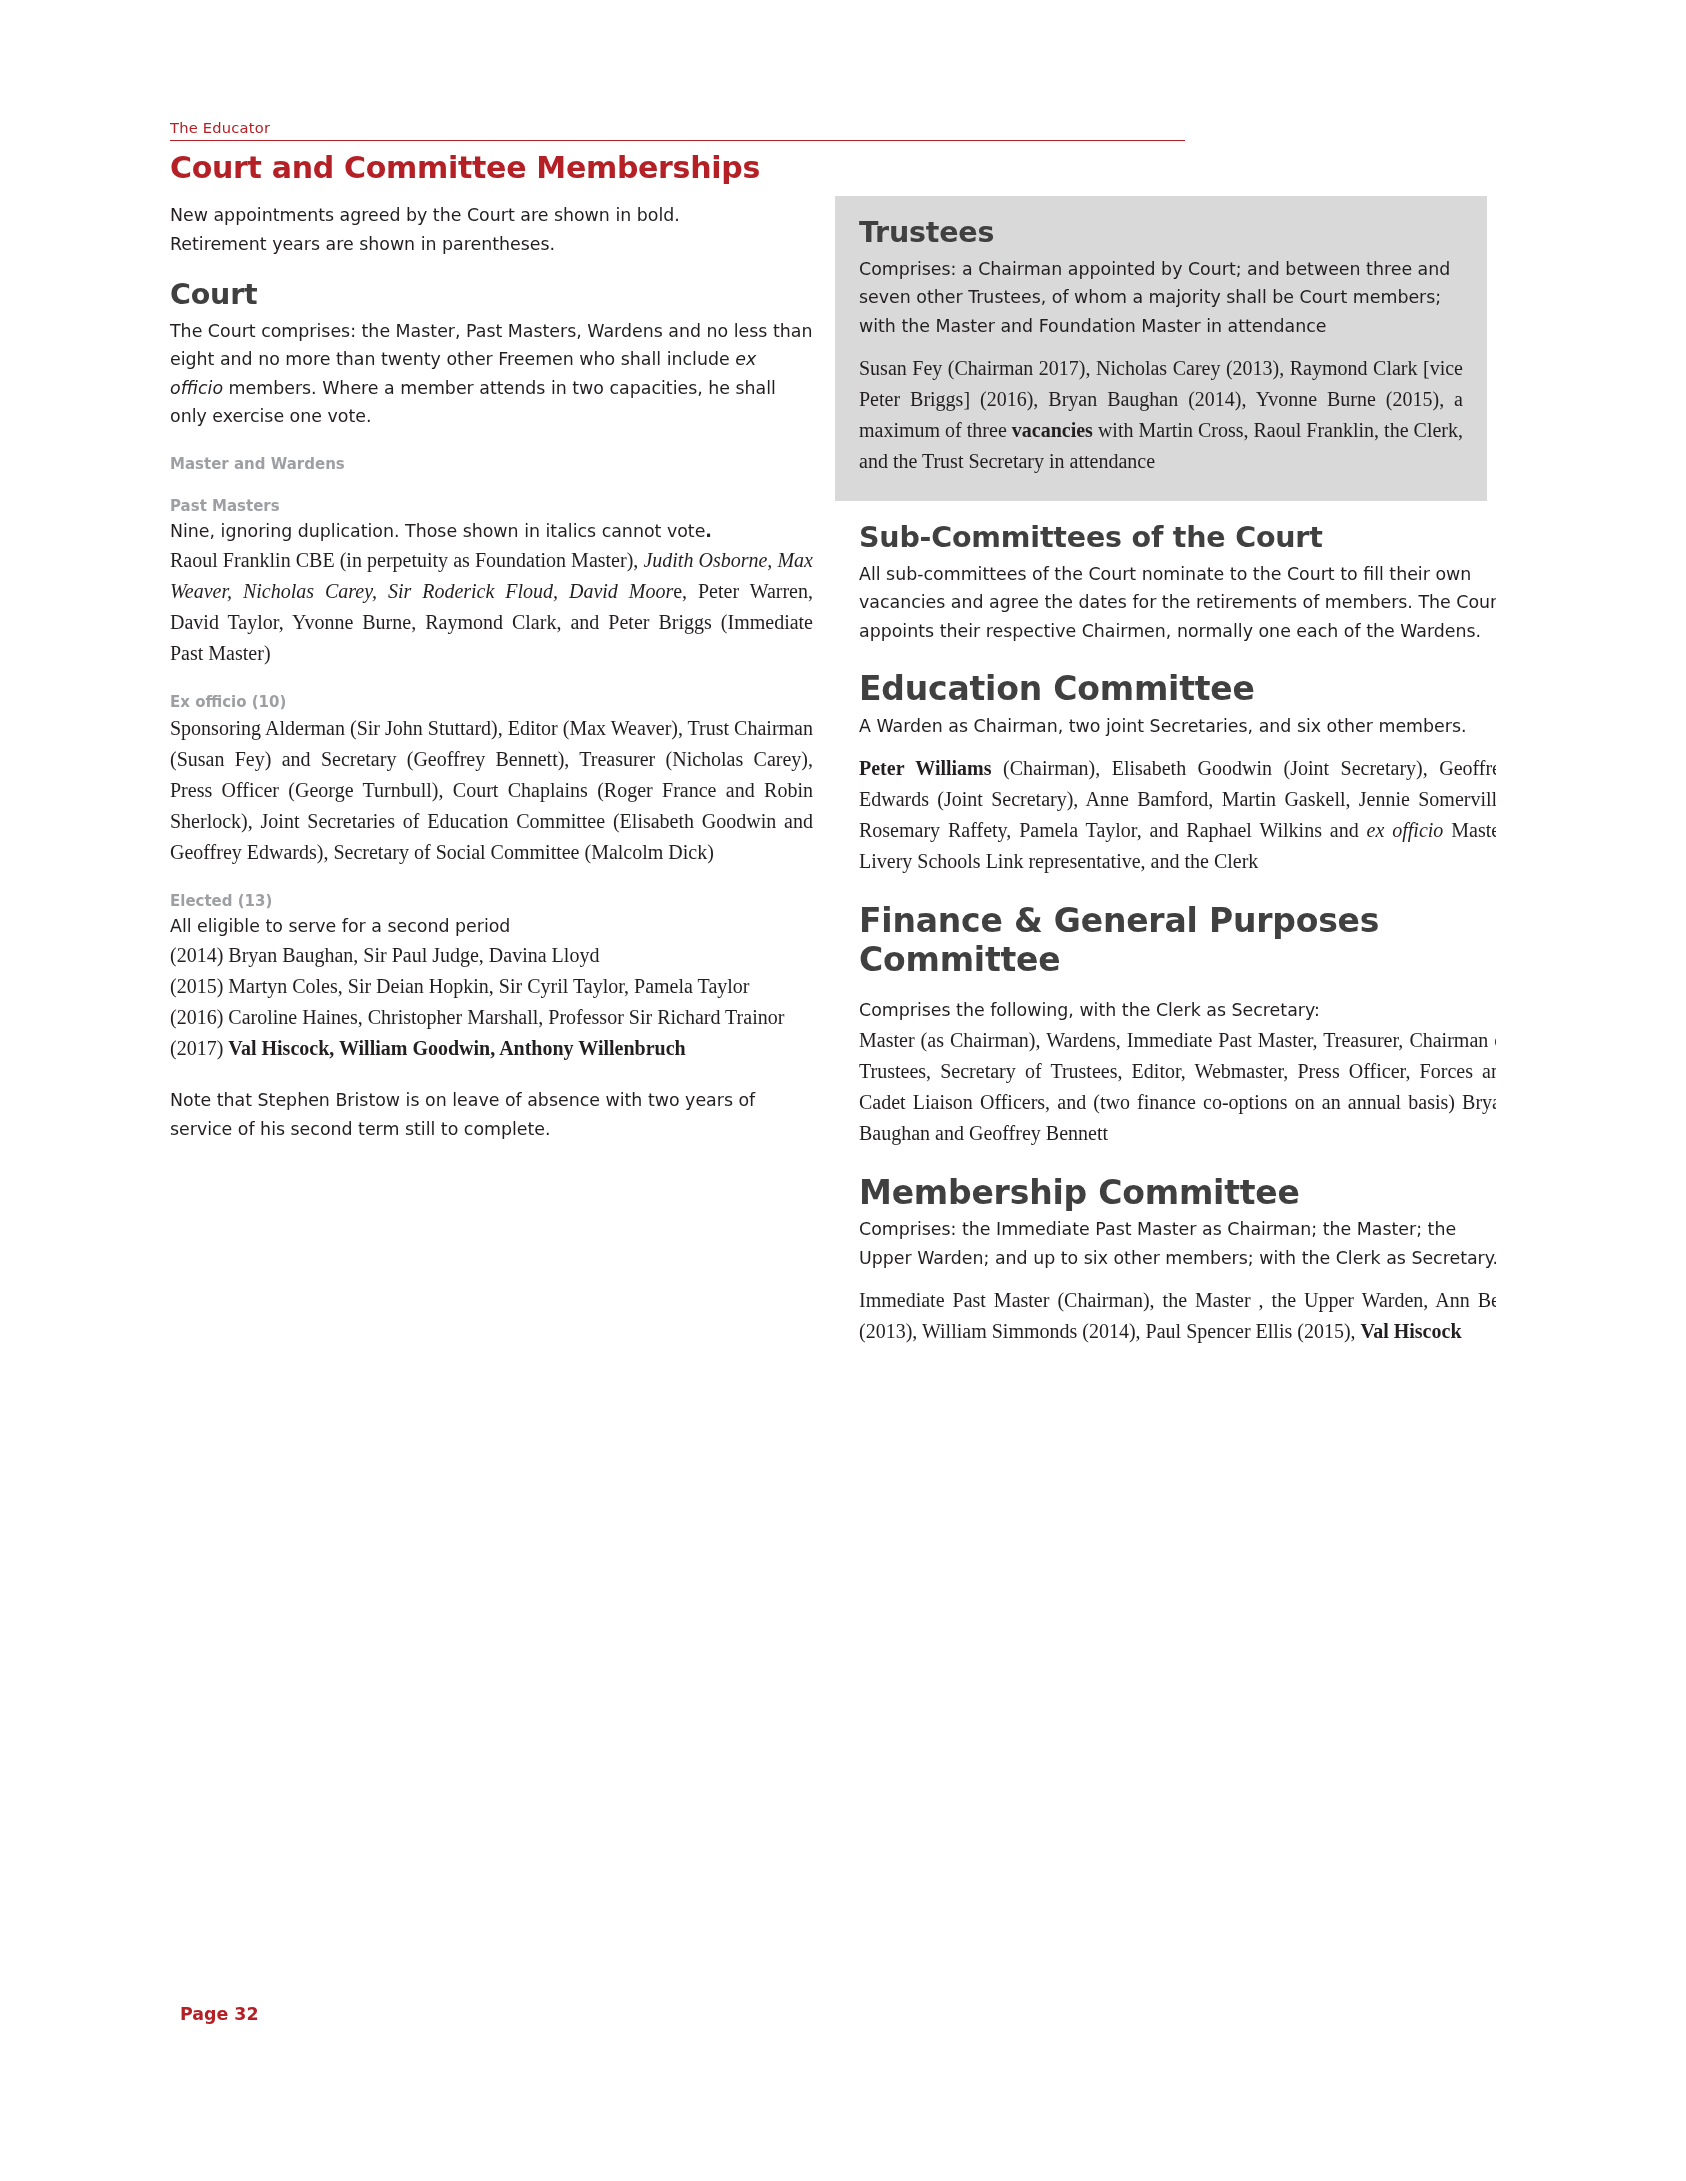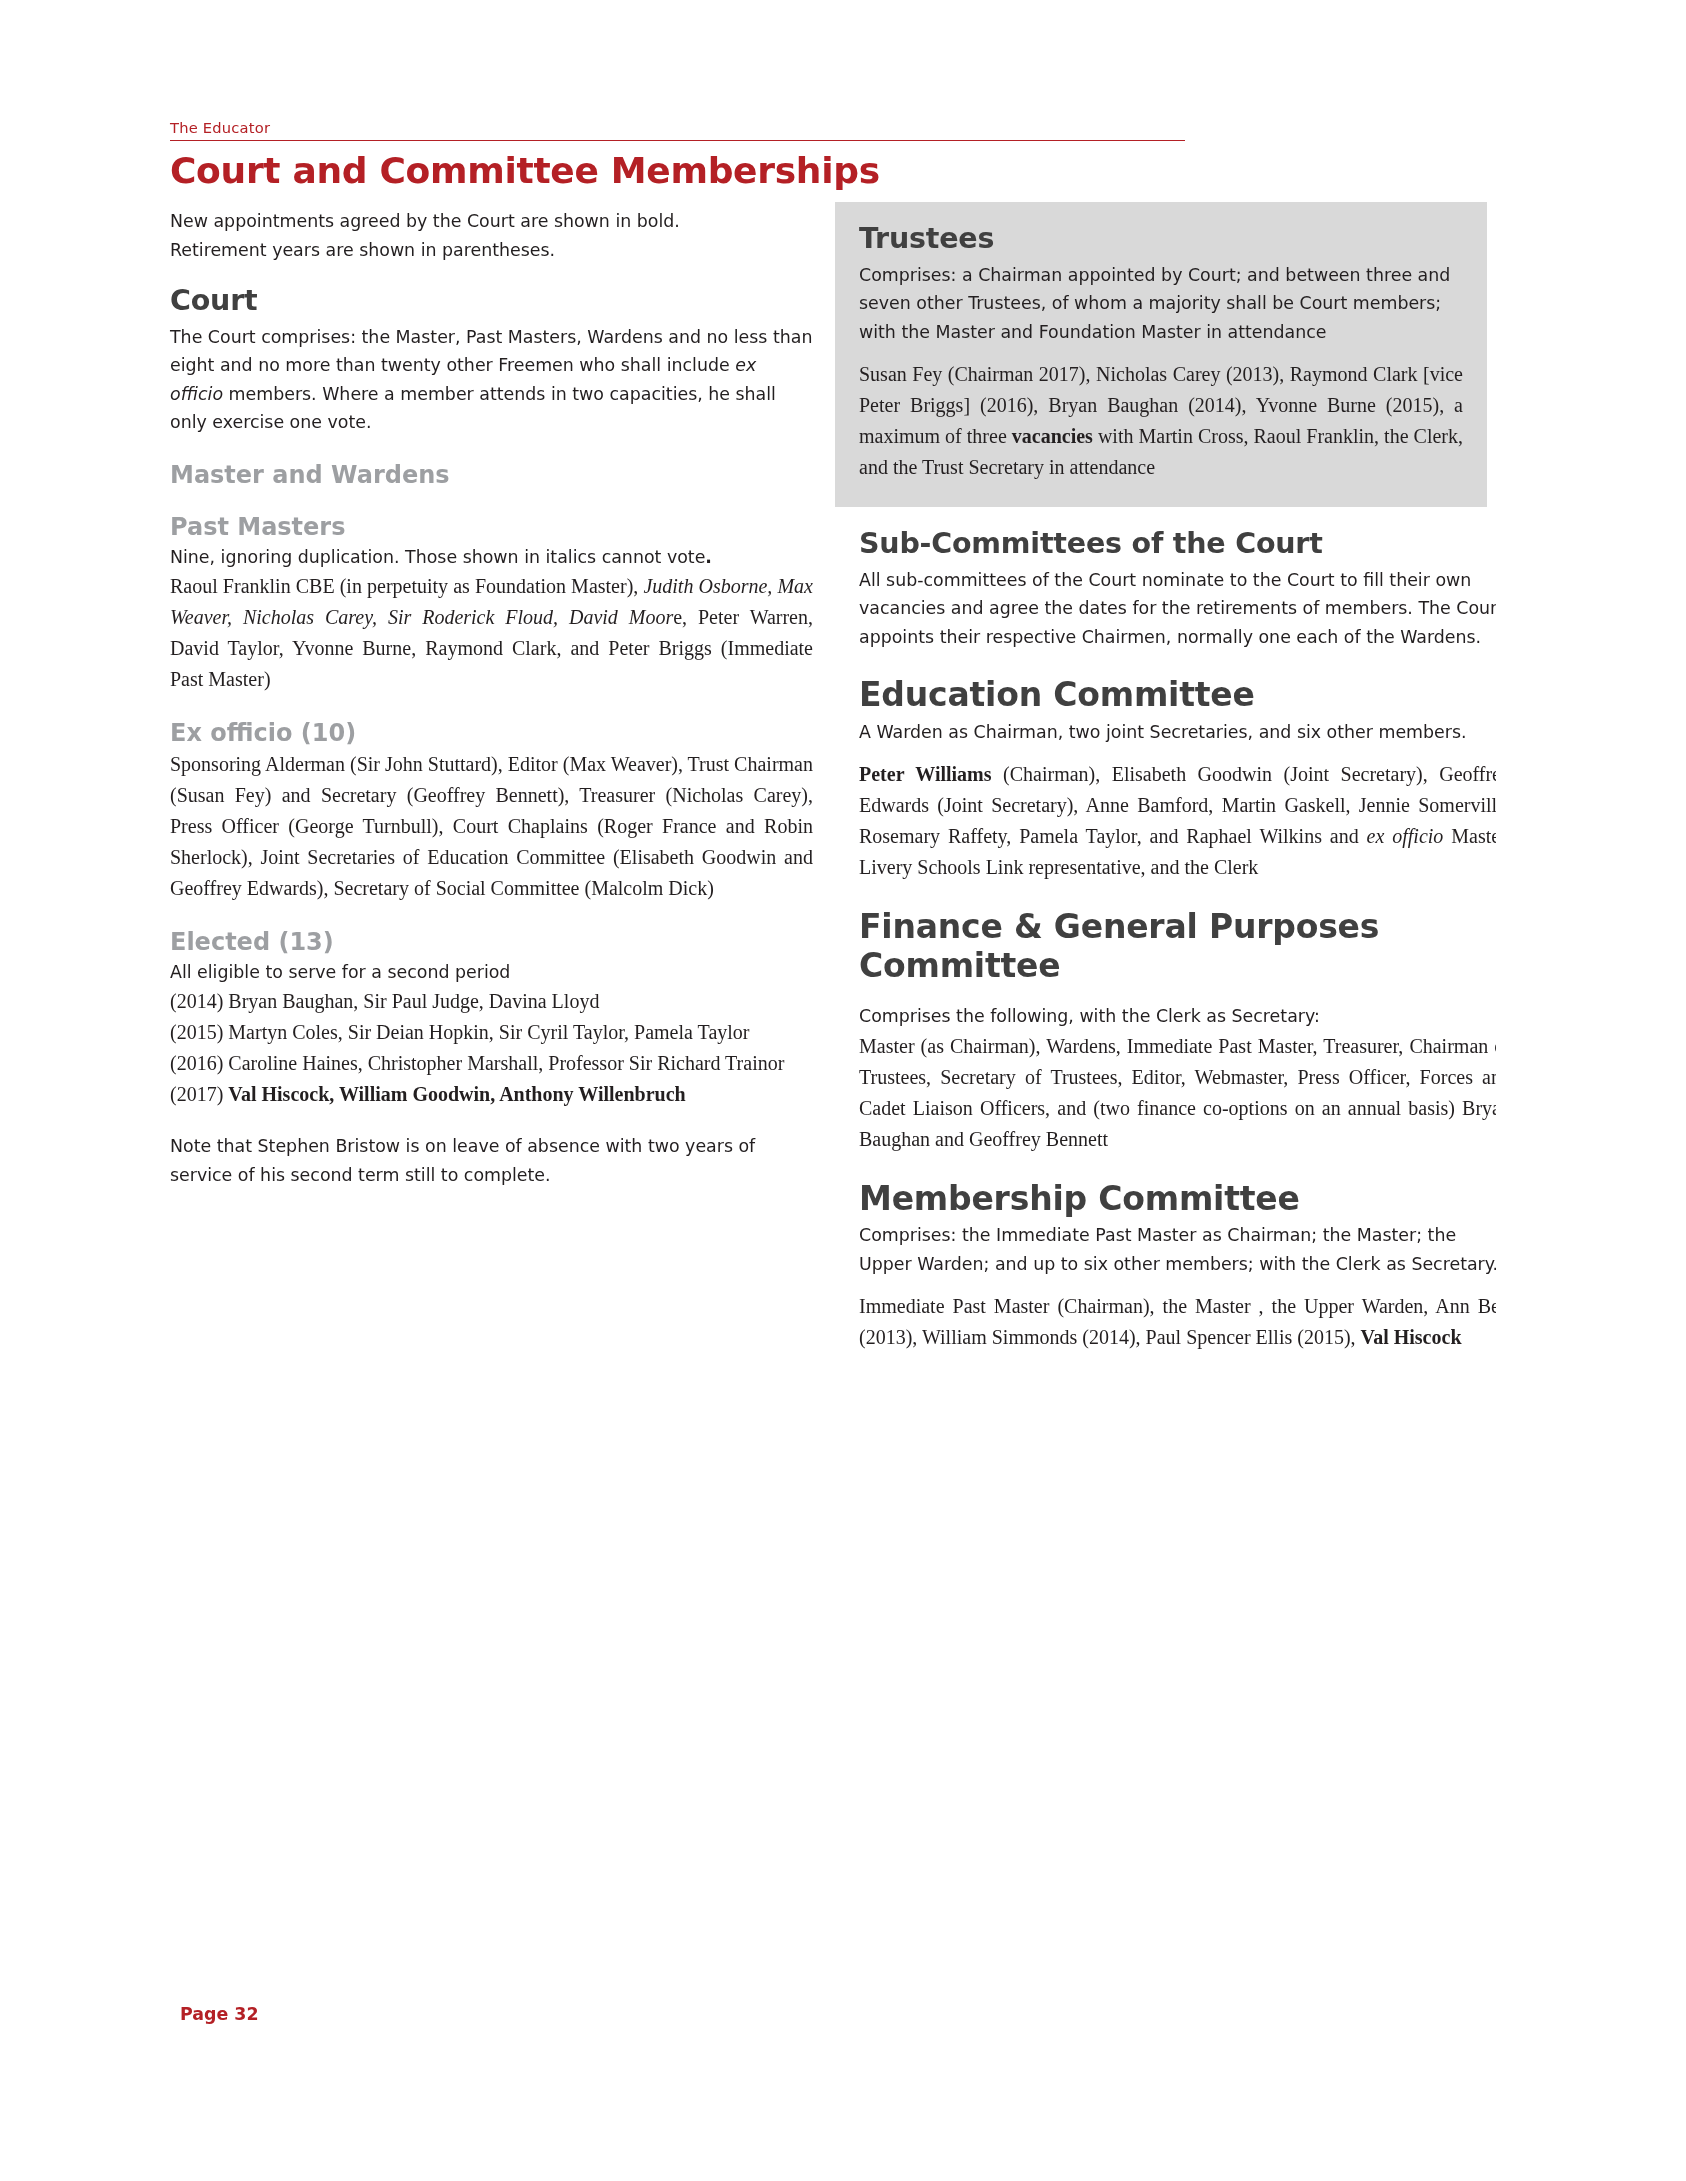--- a/index.html
+++ b/index.html
@@ -36,21 +36,21 @@
     padding-bottom: 3.7px;
   }
   .head-rule {
     border-bottom: 1.5px solid #b42025;
     width: 1015px;
     margin-bottom: 9.2px;
   }
   .page-title {
     font-family: "DejaVu Sans", sans-serif;
     font-weight: bold;
-    font-size: 36px;
+    font-size: 30px;
     color: #b42025;
     letter-spacing: -0.3px;
     margin: 0 0 16.5px 0;
   }
   
   .cols {
     position: relative;
   }
   .col-left {
     position: absolute;
@@ -83,21 +83,21 @@
     font-family: "DejaVu Sans", sans-serif;
     font-weight: bold;
     color: #404040;
     letter-spacing: -0.2px;
   }
   .h1-red { font-size: 28.5px; margin: 20px 0 5.5px; }
   .h2-red { font-size: 33px; margin: 24px 0 3.7px; }
   .h-grey {
     font-family: "DejaVu Sans", sans-serif;
     font-weight: bold;
-    font-size: 24px;
+    font-size: 15px;
     color: #9d9fa2;
     margin: 24px 0 1.8px;
   }
   .b { font-weight: bold; }
   .i { font-style: italic; }
   p { margin: 0; }
   .gap-s { height: 13px; }
   .gap-m { height: 22px; }
   
   .trustees-box {

